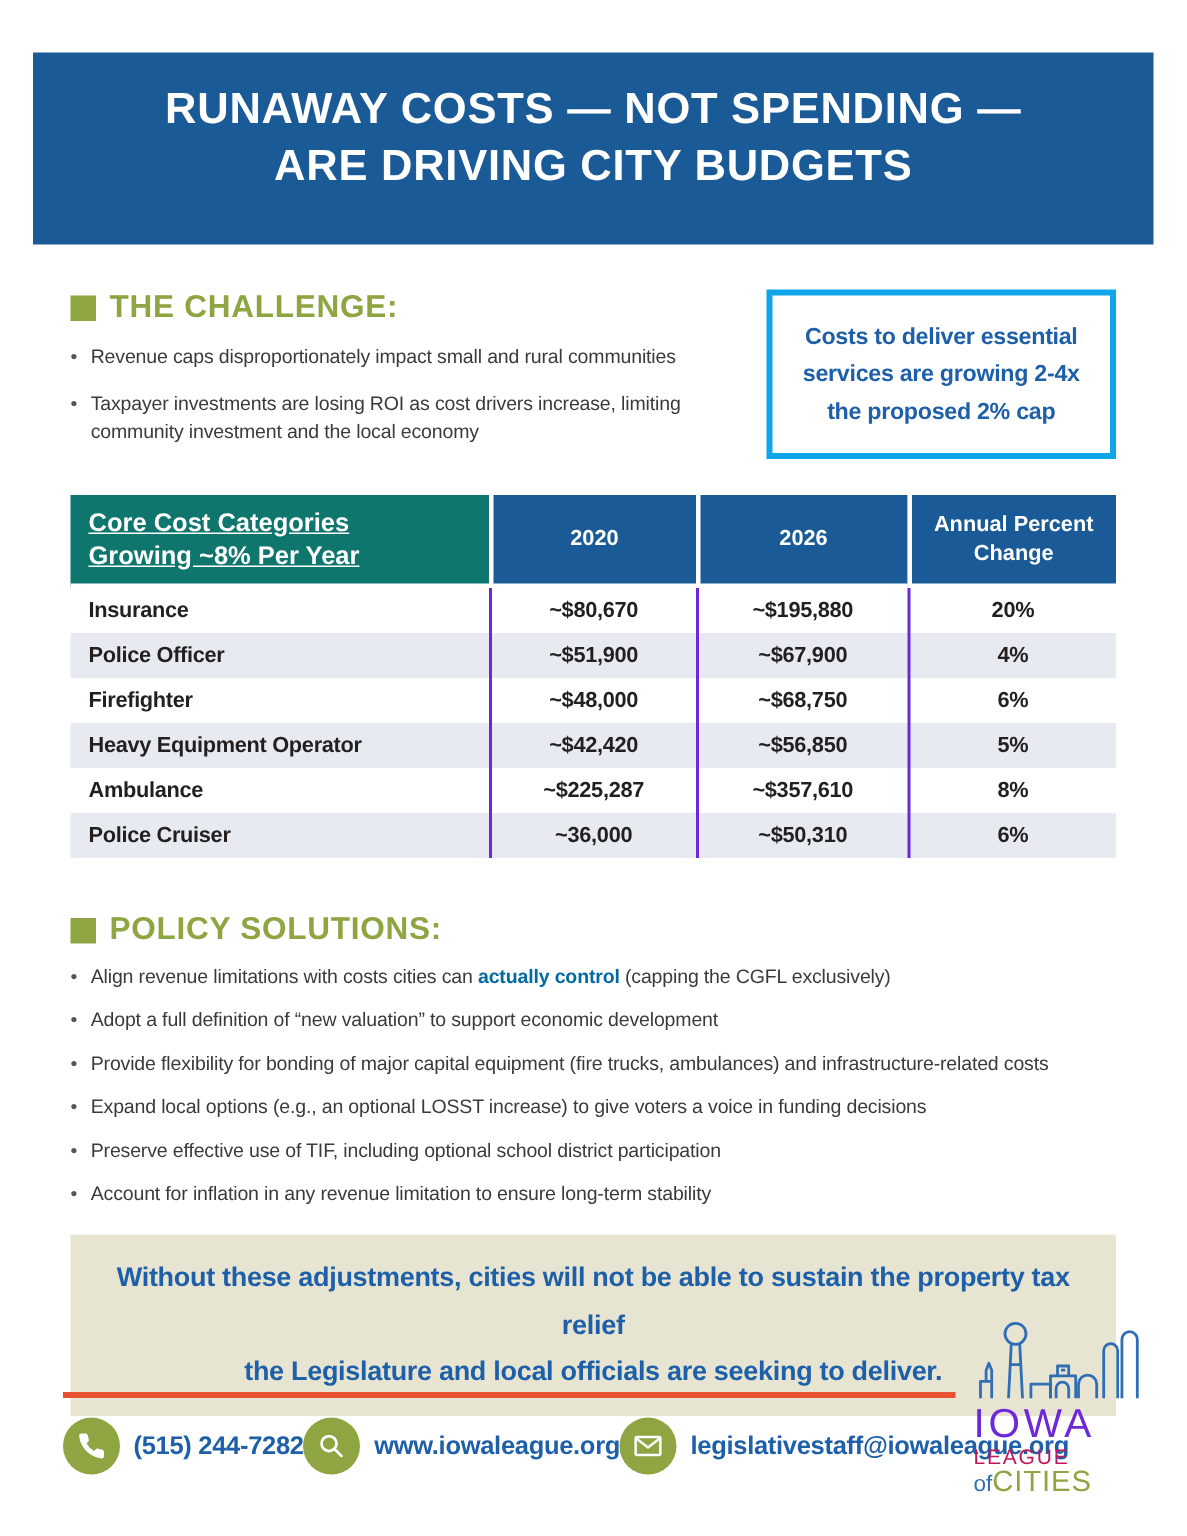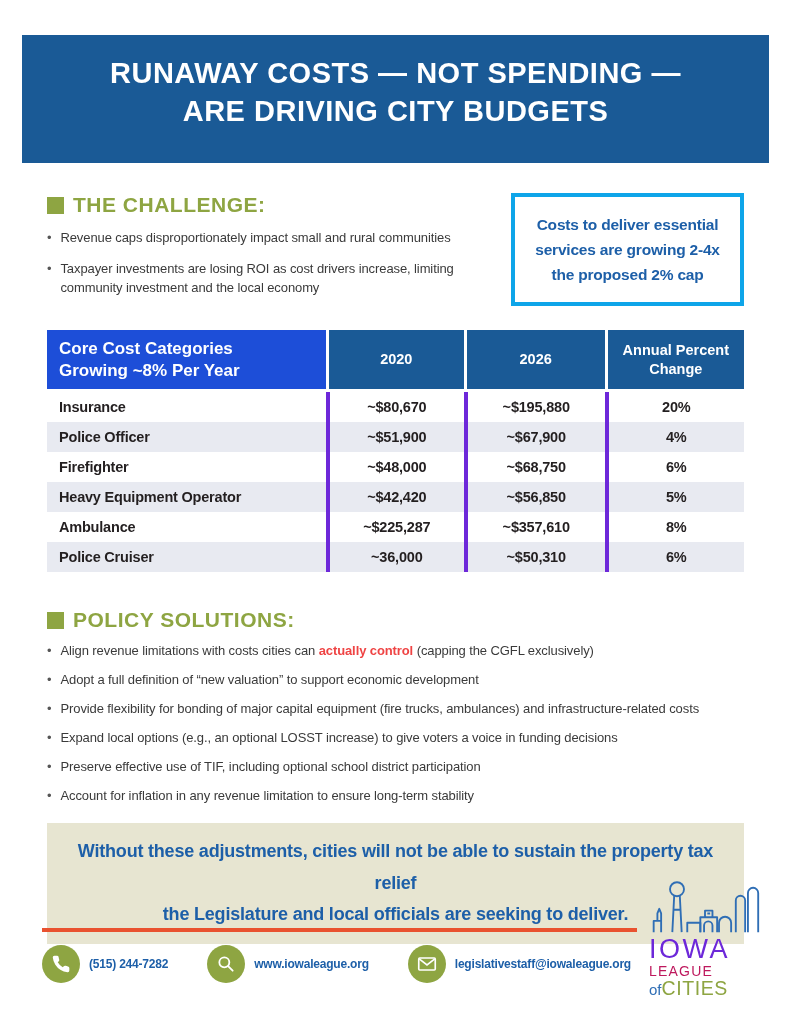--- a/index.html
+++ b/index.html
@@ -18,61 +18,61 @@
   
   .section-heading { display:flex; align-items:center; gap:9px; margin:0;
                      color:#8ea542; font-size:21px; font-weight:bold; letter-spacing:.5px; }
   .sq { width:17px; height:17px; background:#8ea542; flex:none; }
 
   
   ul.bullets { list-style:none; margin:10px 0 0; padding:0; }
   ul.bullets li { display:flex; gap:9px; margin-top:12px; font-size:13px;
                   color:#3a3a3a; line-height:1.45; letter-spacing:-.1px; }
   ul.bullets li .dot { color:#555; flex:none; }
-  ul.bullets b { color:#ef4444; }
+  ul.bullets b { color:#0369a1; }
 
   
   .challenge-row { margin-top:30px; display:flex; align-items:flex-start; }
   .challenge-left { flex:1; }
   .callout-box { width:233px; flex:none; border:4px solid #0ea5e9; padding:15px 10px;
                  box-sizing:border-box; text-align:center; }
   .callout-box p { margin:0; color:#1d5fa8; font-weight:bold; font-size:15.5px;
                    line-height:1.62; white-space:pre-line; letter-spacing:-.2px; }
 
   
   .cost-table { width:100%; border-collapse:separate; border-spacing:0; margin-top:24px; }
   .cost-table th { background:#1a5a96; color:#fff; font-size:14.5px; font-weight:bold;
                    vertical-align:middle; height:57px; border-bottom:3px solid #fff;
                    white-space:pre-line; line-height:1.3; text-align:center; }
-  .cost-table th.cat { background:#1d4ed8; text-align:left; padding-left:12px; font-size:17px; }
+  .cost-table th.cat { background:#0f766e; text-align:left; padding-left:12px; font-size:17px;text-decoration:underline; }
   .cost-table th + th { border-left:3px solid #fff; }
   .cost-table td { height:30px; font-size:14.5px; font-weight:bold; color:#231f20;
                    text-align:center; padding:0; letter-spacing:-.2px; }
   .cost-table td.cat { text-align:left; padding-left:12px; }
-  .cost-table td + td { border-left:4px solid #6d28d9; }
+  .cost-table td + td { border-left:2px solid #6d28d9; }
   .cost-table tbody tr:nth-child(even) { background:#e8eaf1; }
 
   
   .policy-section { margin-top:36px; }
   .policy-section ul.bullets li { margin-top:10px; }
 
   
   .bottom-callout { margin-top:18px; background:#e7e5d1; padding:13px 12px; text-align:center; }
   .bottom-callout p { margin:0; color:#1d5fa8; font-weight:bold; font-size:18px;
                       line-height:1.75; white-space:pre-line; letter-spacing:-.2px; }
 
   
   .footer { position:absolute; left:42px; right:20px; top:878px; display:flex; align-items:flex-start; }
   .footer-left { flex:1; padding-top:50px; margin-right:12px; min-width:0; }
   .orange-rule { height:4px; background:#e95230; }
   .contacts { margin-top:13px; display:flex; align-items:center; justify-content:space-between; padding-right:6px; }
   .contact { display:flex; align-items:center; gap:9px; }
   .icon-circle { width:38px; height:38px; border-radius:50%; background:#8ea542;
                  display:flex; align-items:center; justify-content:center; flex:none; }
-  .contact-text { color:#1d5fa8; font-weight:bold; font-size:12px; letter-spacing:-.2px; white-space:nowrap; }
+  .contact-text { color:#1d5fa8; font-weight:bold; font-size:17px; letter-spacing:-.2px; white-space:nowrap; }
 
   .logo { width:122px; flex:none; display:flex; flex-direction:column; }
   .logo .skyline { width:112px; height:56px; }
   .logo-text { margin-top:2px; }
   .logo-iowa   { color:#6d28d9; font-size:27px;  letter-spacing:2.5px; line-height:1.02; }
   .logo-league { color:#be185d; font-size:14px; letter-spacing:1.2px; line-height:1.05; }
   .logo-line3  { line-height:1.05; }
   .logo-of     { color:#2f6eb5; font-size:15px; }
   .logo-cities { color:#8ea542; font-size:19.5px; letter-spacing:.6px; }
 </style>

